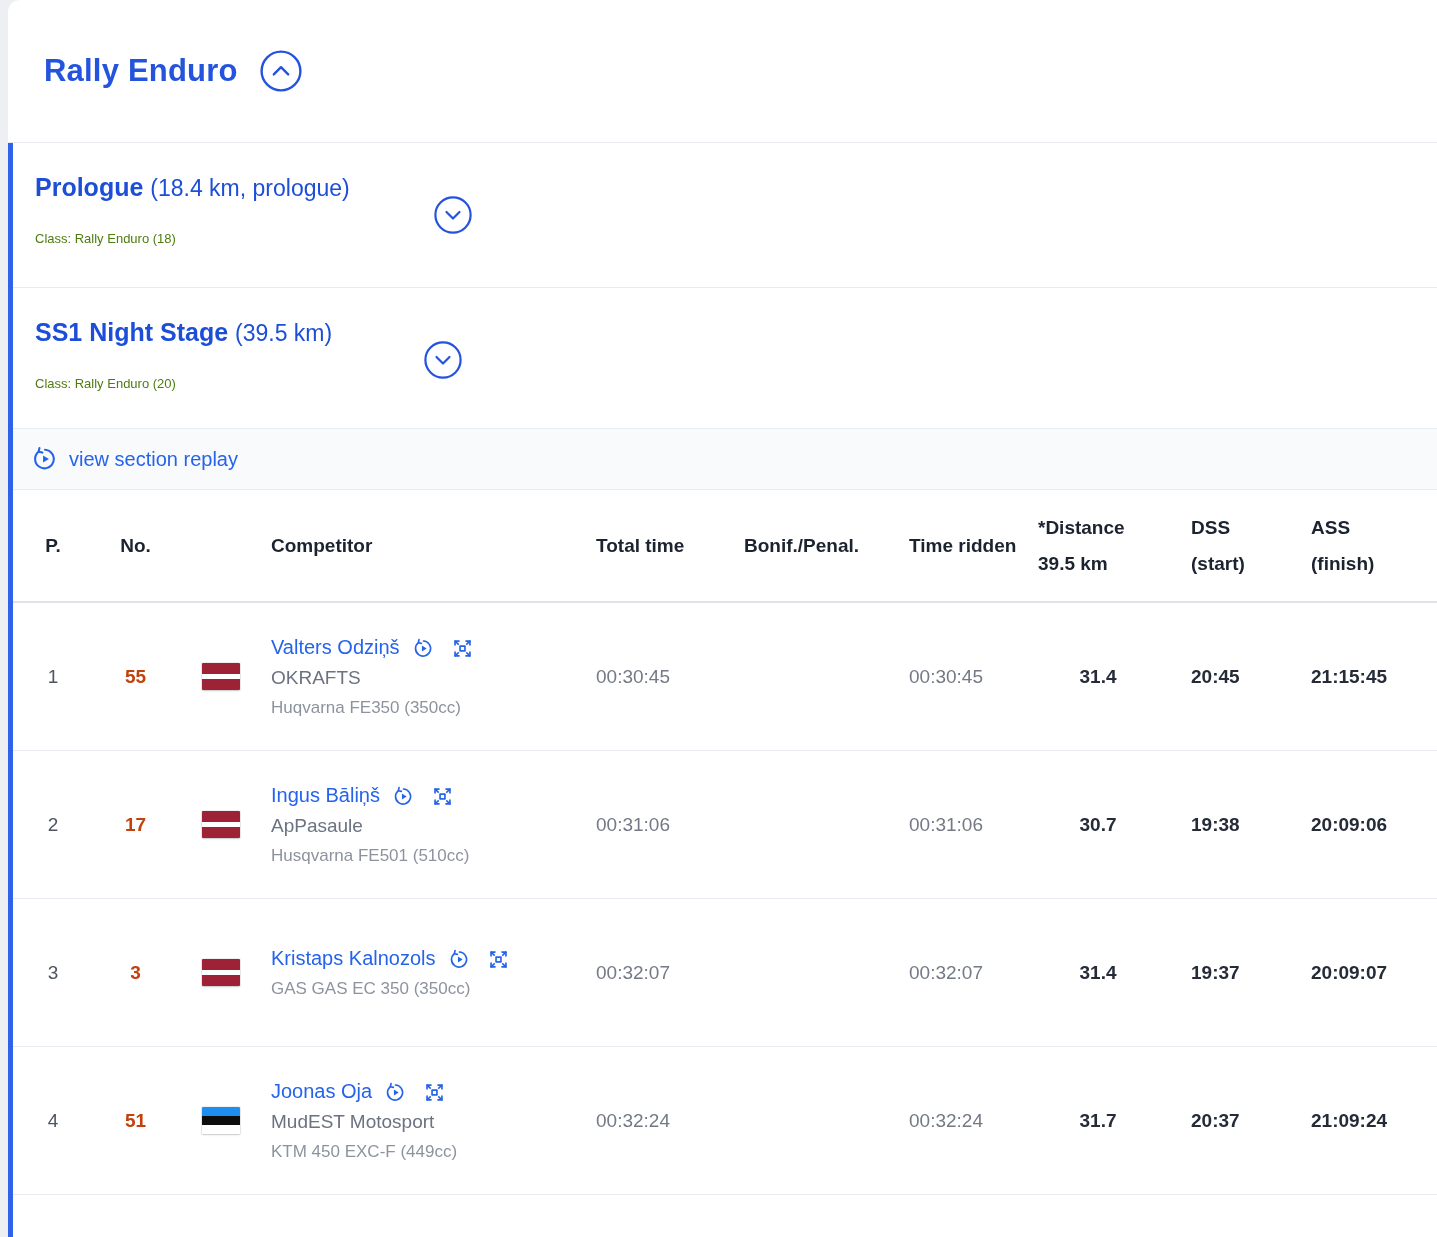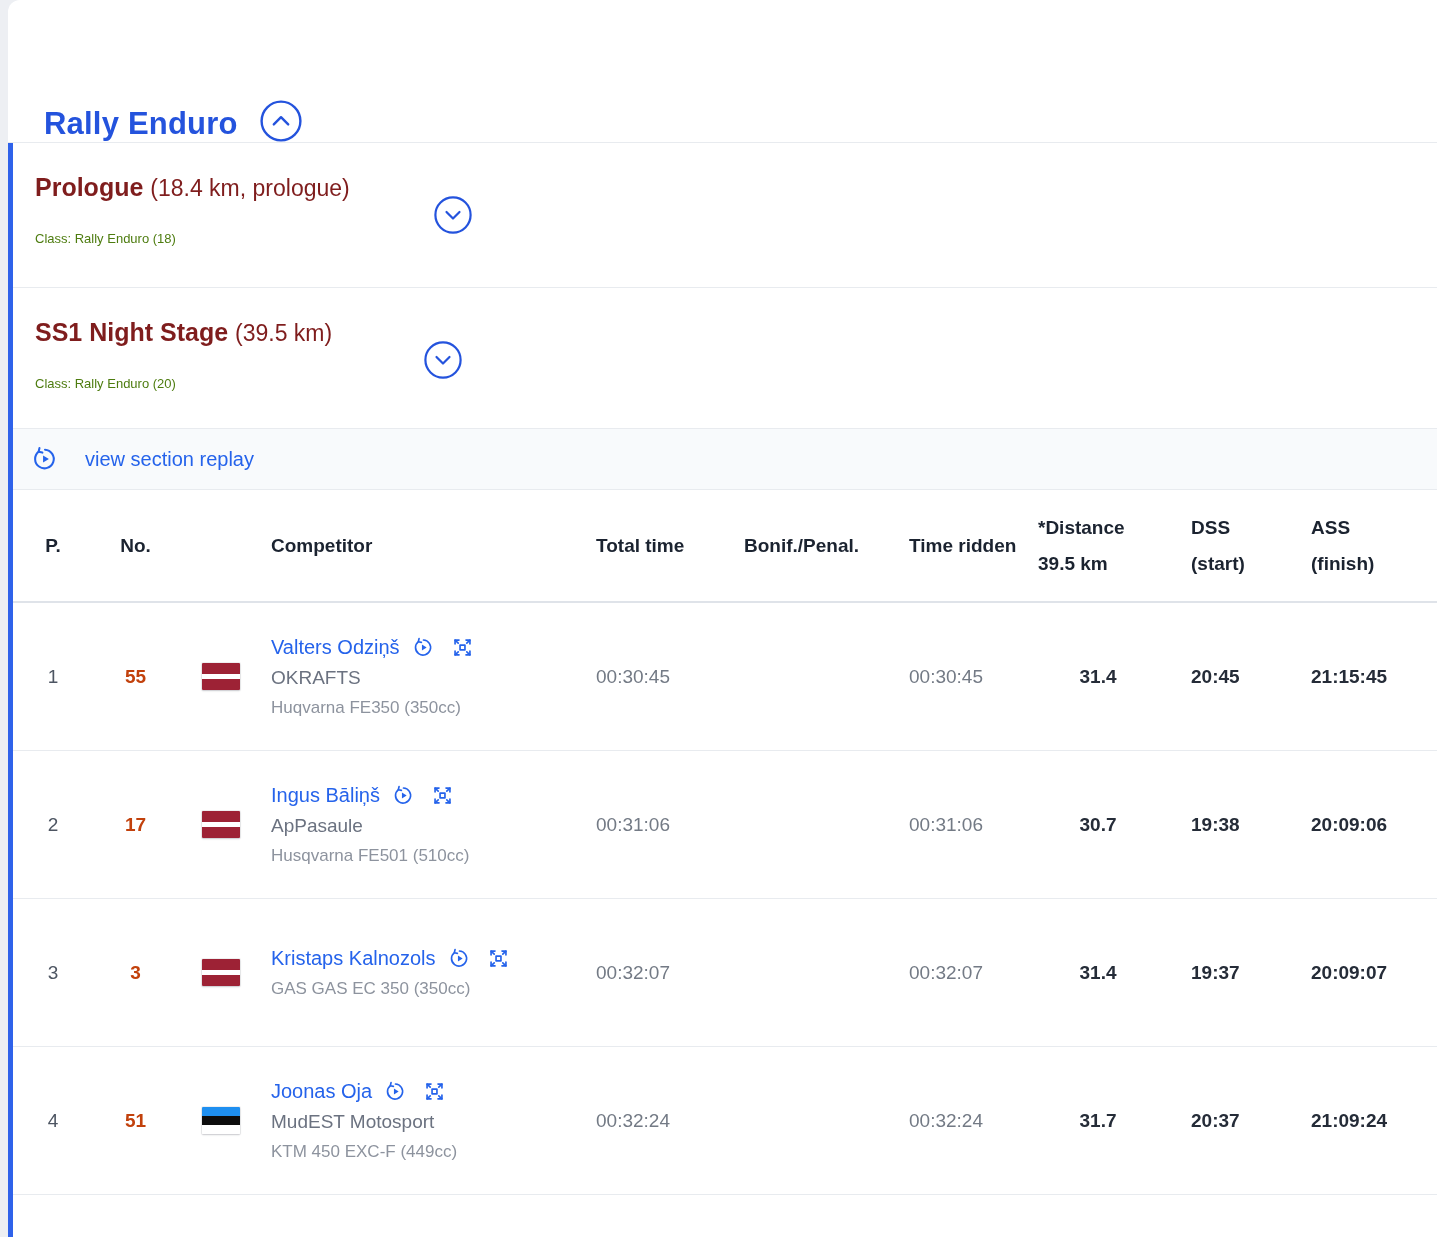--- a/index.html
+++ b/index.html
@@ -15,21 +15,21 @@
     margin-left: 8px;
     width: 1429px;
     min-height: 1237px;
     background: #ffffff;
     border-top-left-radius: 12px;
   }
   
   .card-header {
     height: 143px;
     display: flex;
-    align-items: flex-end;
+    align-items: center;
     gap: 22px;
     padding-left: 36px;
     border-bottom: 1px solid #e8ebef;
   }
   .page-title {
     font-size: 31px;
     font-weight: 700;
     color: #2453dd;
     letter-spacing: 0.2px;
   }
@@ -40,39 +40,39 @@
   }
   
   .stages { border-left: 5px solid #2f62ea; }
   .stage-section {
     position: relative;
     height: 145px;
     padding: 30px 0 0 22px;
     border-bottom: 1px solid #e8ebef;
   }
   .stage-section.ss1 { height: 141px; }
-  .stage-title { font-size: 25px; color: #7f1d1d; }
+  .stage-title { font-size: 25px; color: #1d4ed8; }
   .stage-name { font-weight: 700; }
   .stage-detail { font-weight: 400; font-size: 23px; }
   .class-line { margin-top: 29px; font-size: 13px; color: #4d7c0f; }
   .stage-section .circle-btn { position: absolute; top: 53px; }
   .stage-section.prologue .circle-btn { left: 421px; }
   .stage-section.ss1 .circle-btn { left: 411px; }
   
   .replay-row {
     height: 61px;
     display: flex;
     align-items: center;
     gap: 11px;
     padding-left: 19px;
     background: #f8fafc;
     border-bottom: 1px solid #e8ebef;
   }
   .replay-link {
-    display: flex; align-items: center; gap: 27px;
+    display: flex; align-items: center; gap: 11px;
     color: #2563eb; font-size: 20px; text-decoration: none; cursor: pointer; justify-content: space-between;
   }
   
   .thead, .trow {
     display: grid;
     grid-template-columns: 80px 85px 85px 333px 148px 165px 129px 120px 132px 127px;
     padding-right: 20px;
     align-items: center;
   }
   .thead {
@@ -104,21 +104,21 @@
     overflow: hidden;
     vertical-align: middle;
   }
   .flag span { display: block; width: 100%; }
   .flag[data-flag="lv"] .f1 { flex: 2; background: #9d2235; }
   .flag[data-flag="lv"] .f2 { flex: 1; background: #ffffff; }
   .flag[data-flag="lv"] .f3 { flex: 2; background: #9d2235; }
   .flag[data-flag="ee"] .f1 { flex: 1; background: #1e8ff0; }
   .flag[data-flag="ee"] .f2 { flex: 1; background: #0d0d0d; }
   .flag[data-flag="ee"] .f3 { flex: 1; background: #ffffff; }
-  .name-line { display: flex; align-items: center; gap: 13px; }
+  .name-line { display: flex; align-items: flex-end; gap: 13px; }
   .name {
     color: #2563eb; font-size: 20px; font-weight: 500;
     text-decoration: none; cursor: pointer;
   }
   .inline-icon { color: #2563eb; line-height: 0; cursor: pointer; }
   .inline-icon.expand { margin-left: 5px; }
   .team { margin-top: 8px; color: #6b7280; font-size: 19px; }
   .team:empty { display: none; }
   .bike { margin-top: 9px; color: #8d939e; font-size: 17px; }
   .bike:empty { display: none; }

